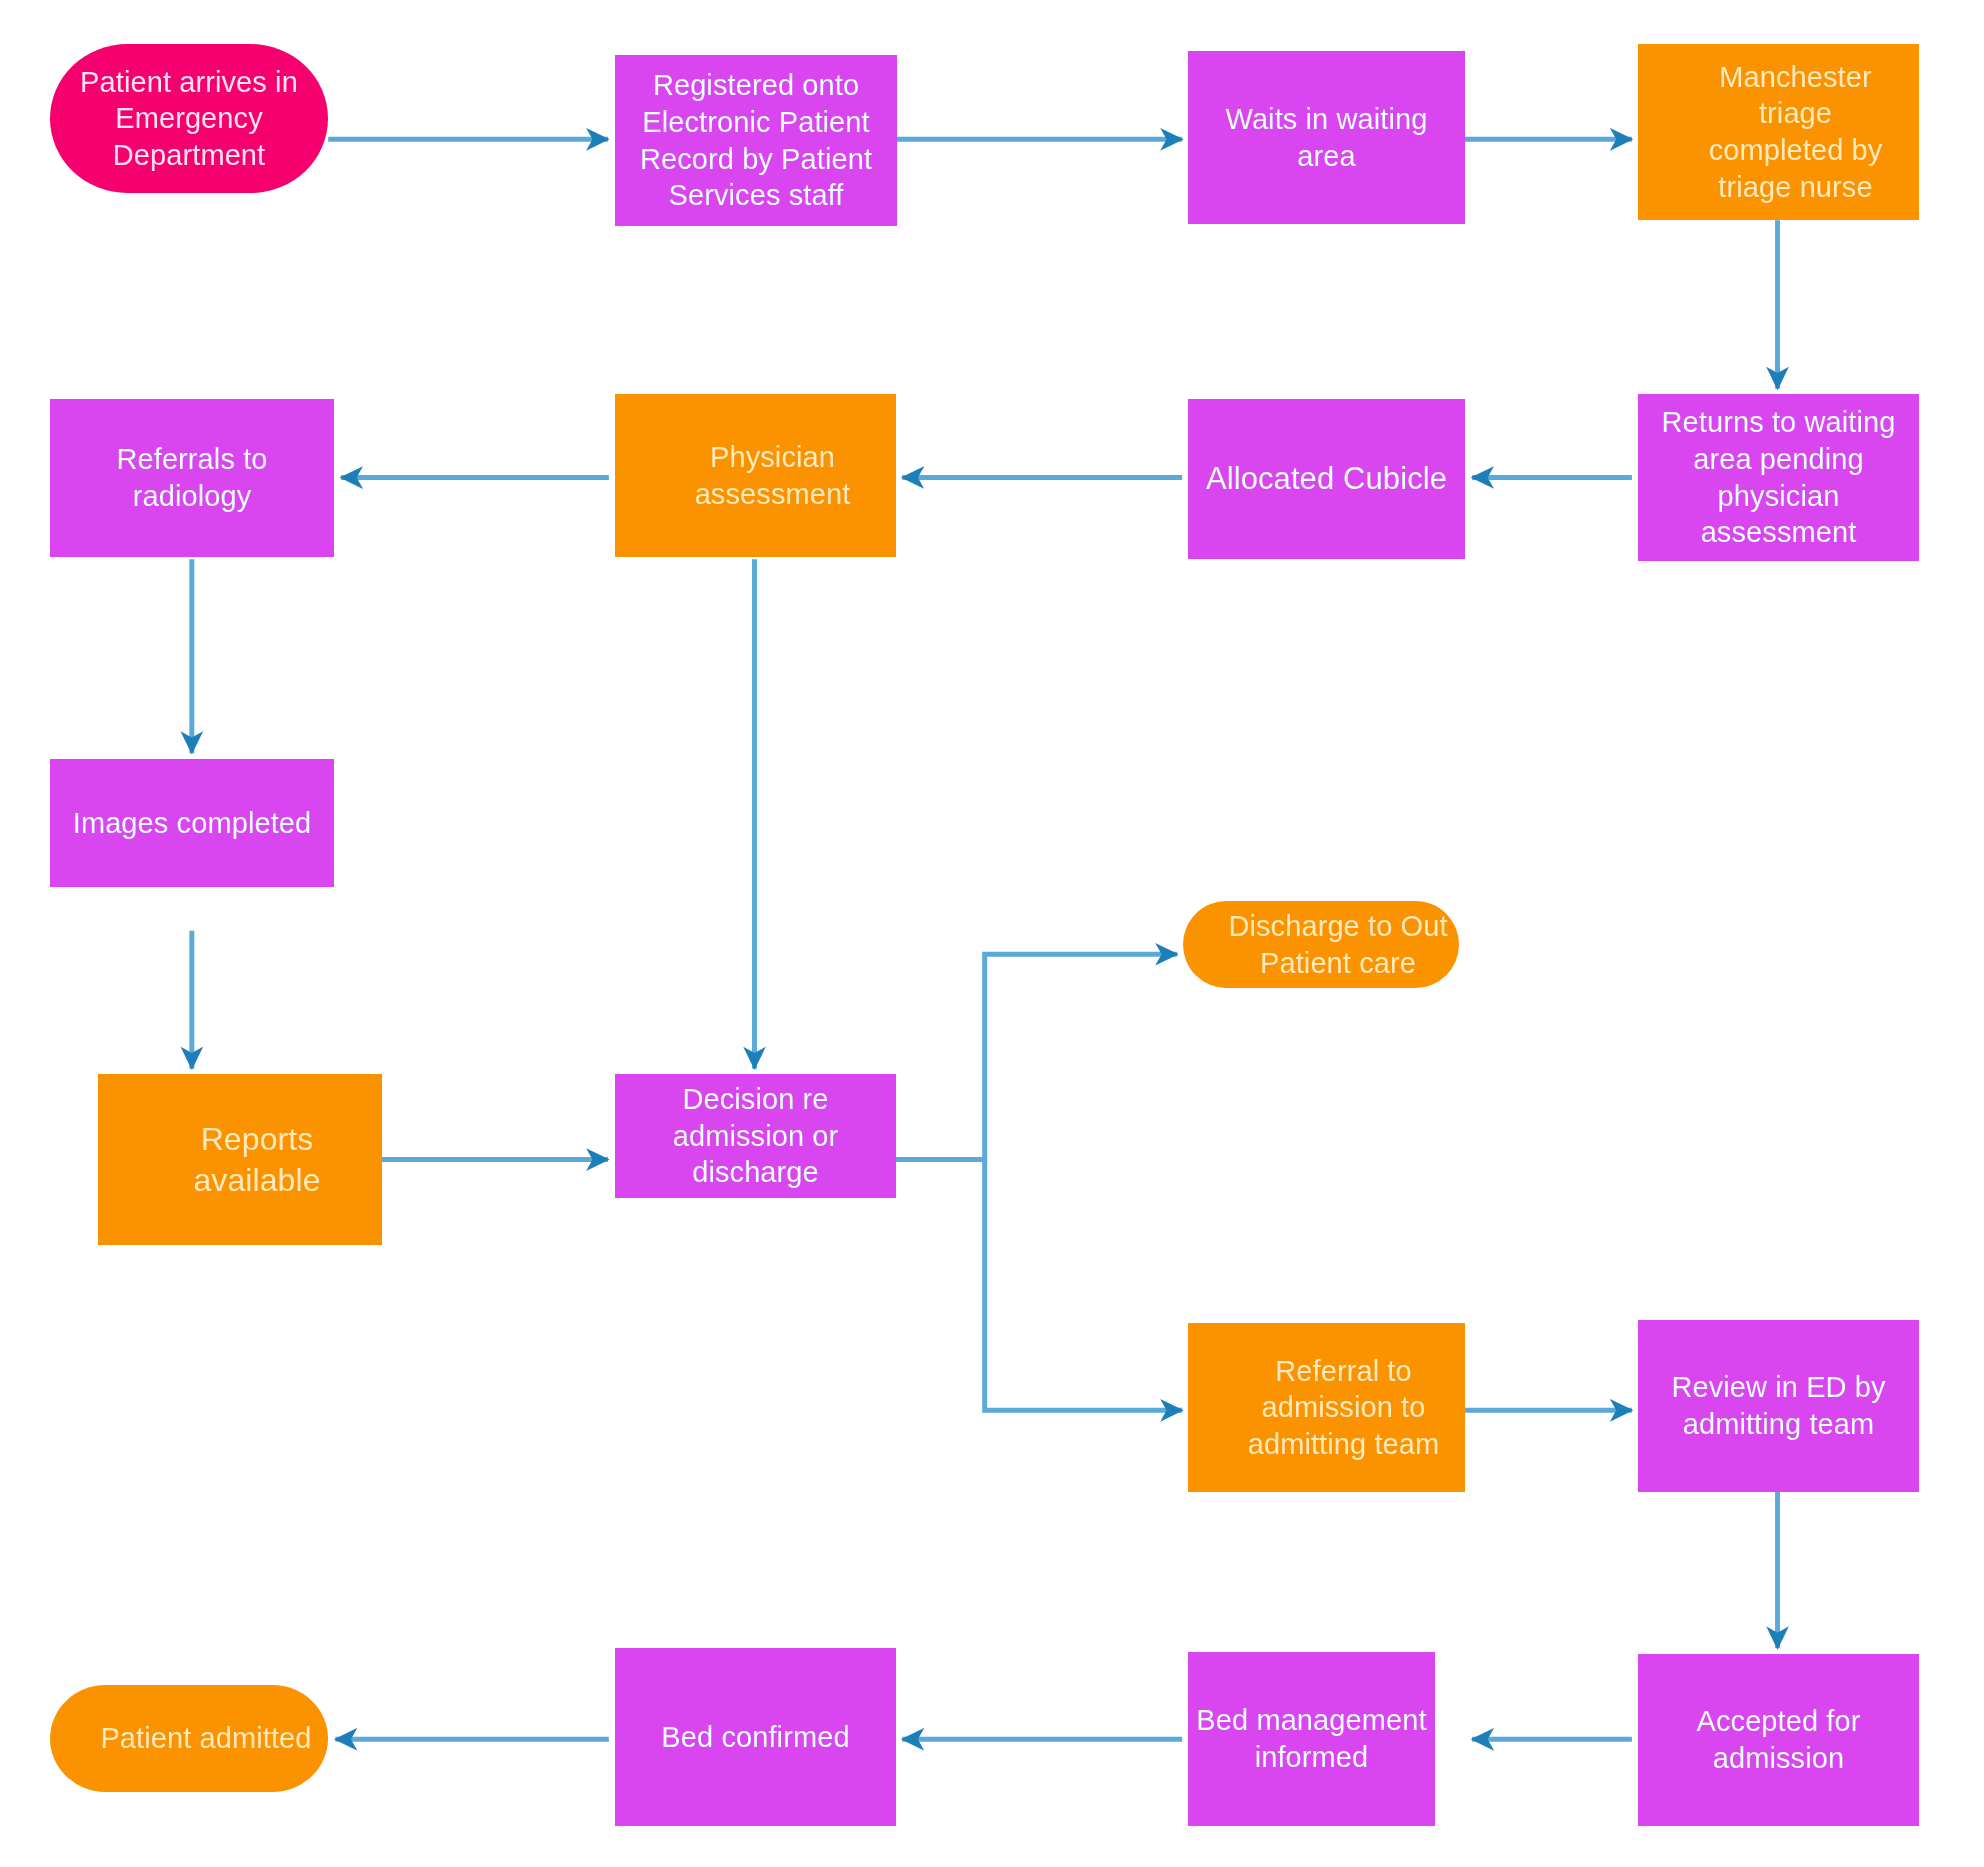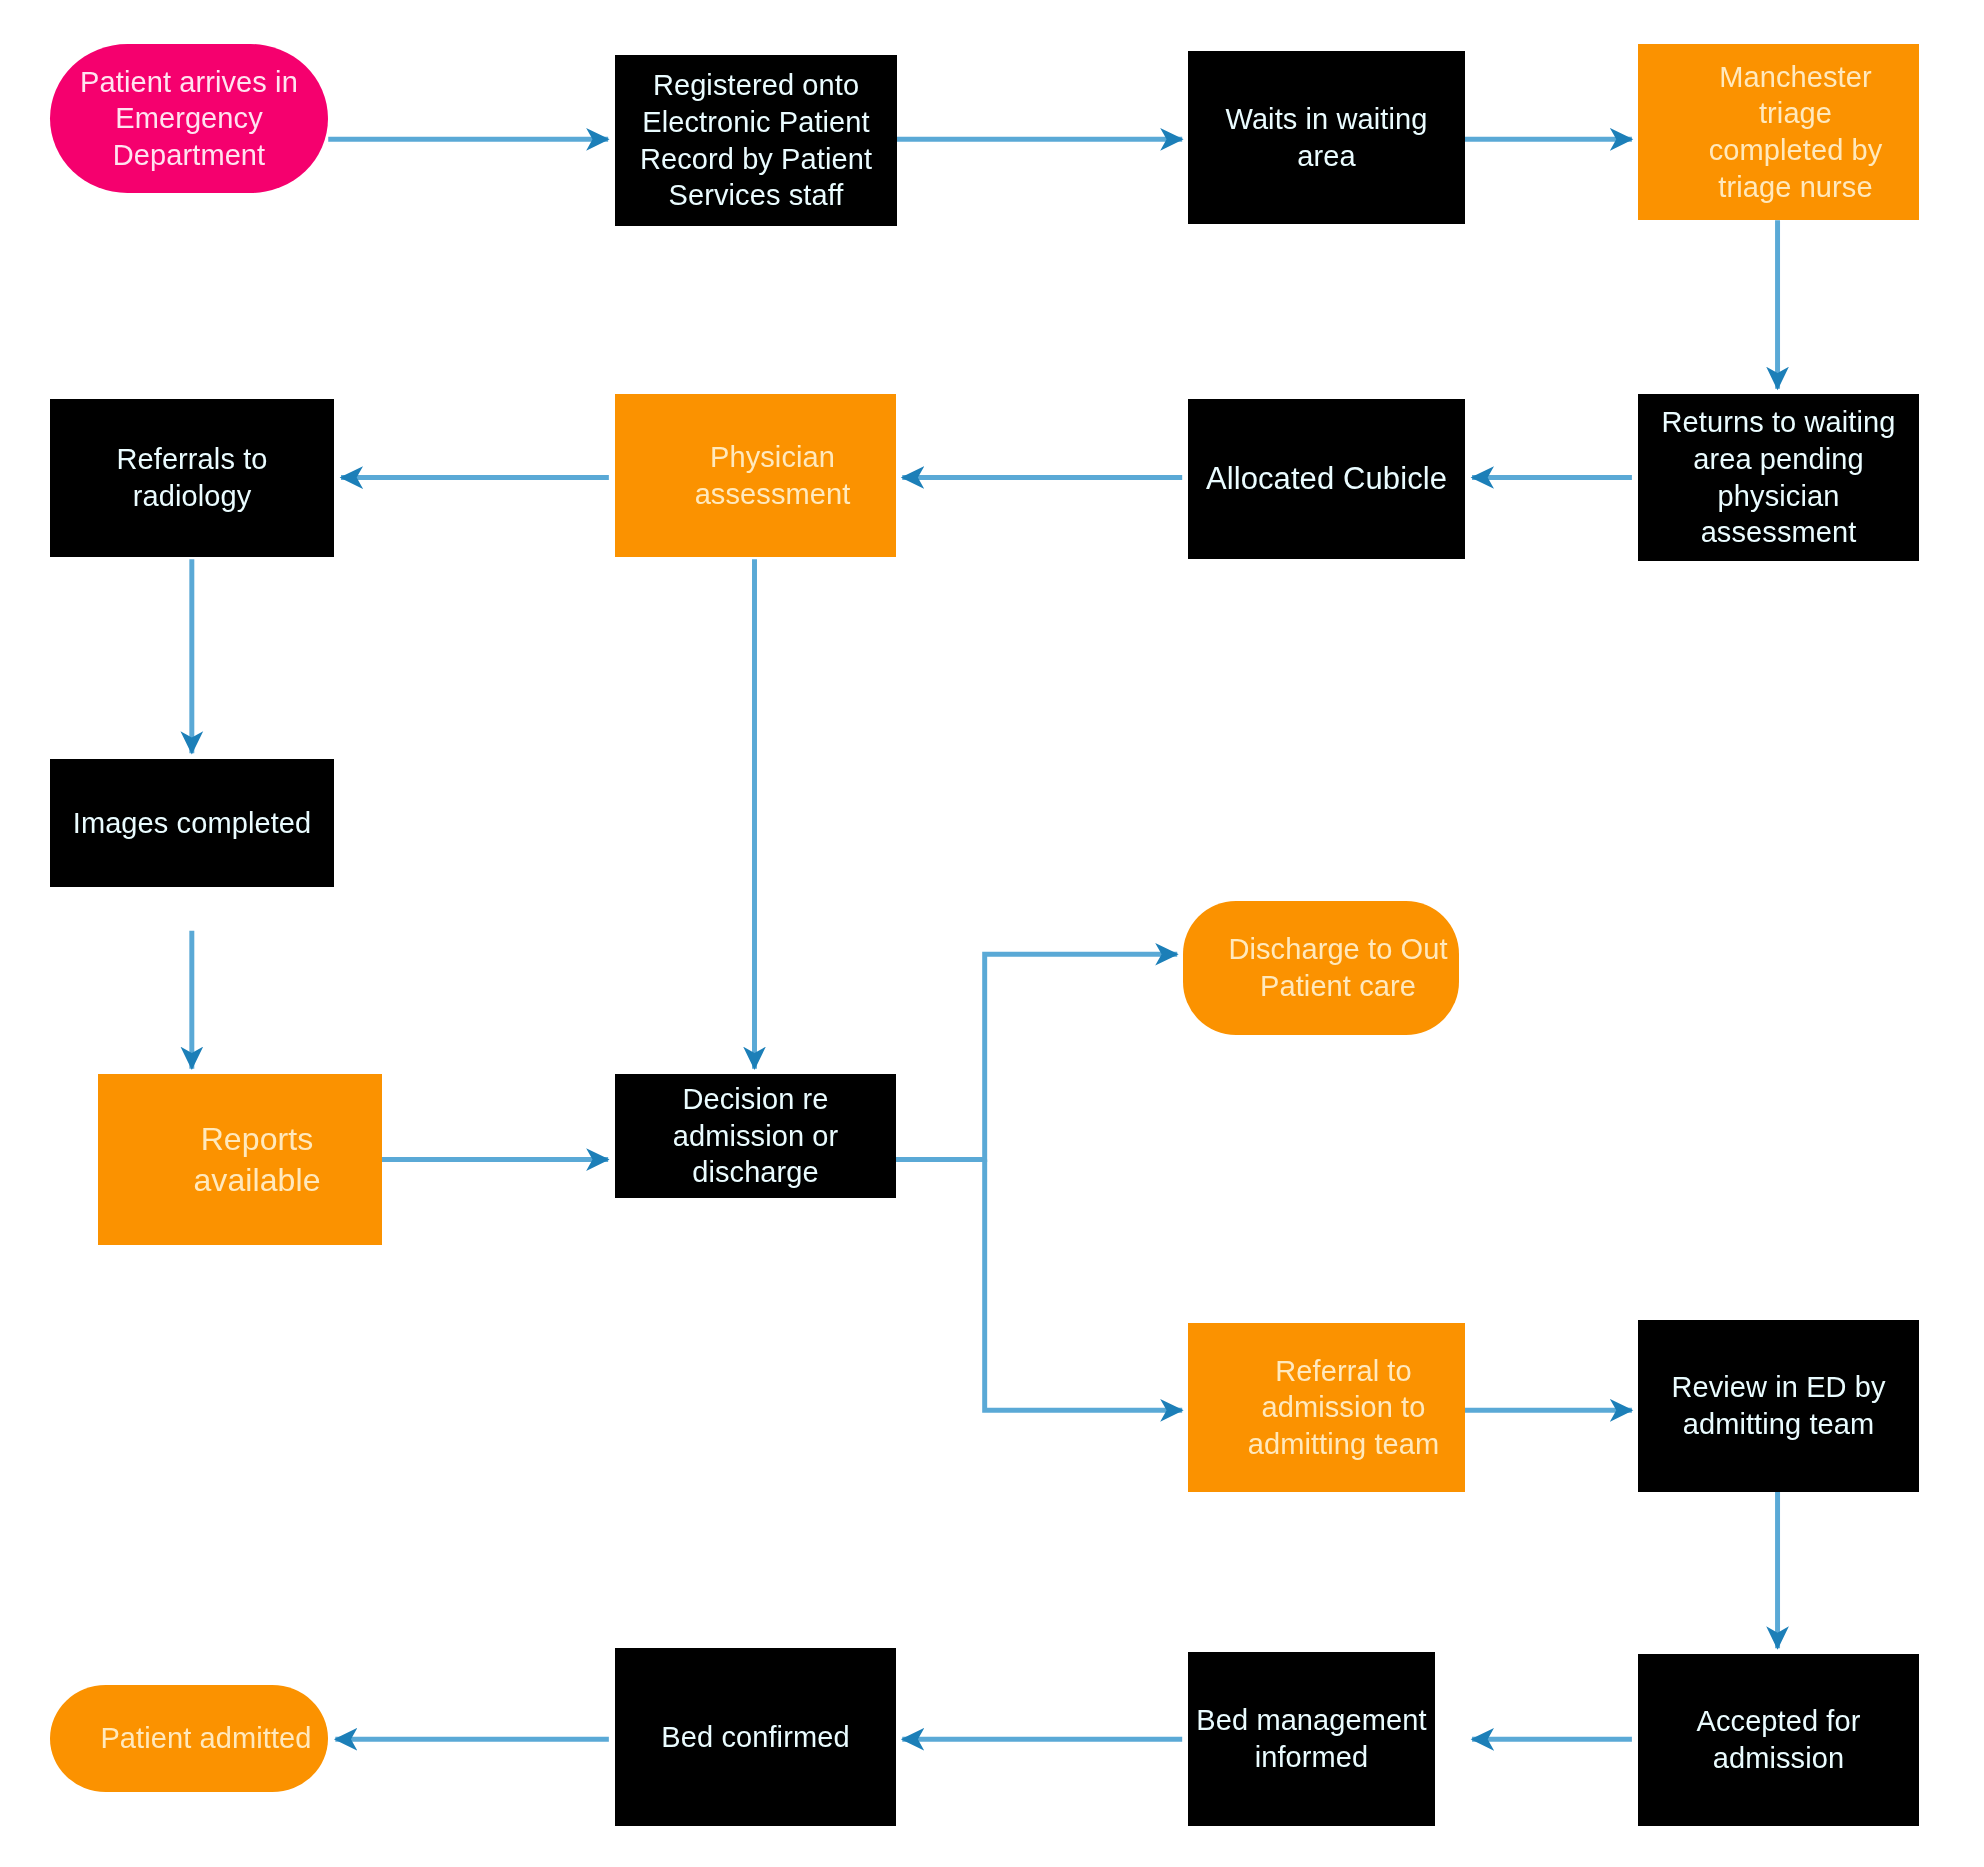--- a/index.html
+++ b/index.html
@@ -39,21 +39,21 @@
     -webkit-font-smoothing: antialiased;
   }
   .node .label {
     display: block;
     width: 100%;
     white-space: pre-line;
   }
   .shape-rect   { border-radius: 0; }
   .shape-pill   { border-radius: 78px / 75px; }
   .shape-round  { border-radius: 53px; }
-  .fill-blue    { background: #000000; color: #eafcff; }
+  .fill-blue    { background: #d946ef; color: #eafcff; }
   .fill-orange  { background: #fb9200; color: #ffe9bd; padding-left: 41px; }
   .fill-pink    { background: #f5006e; color: #ffe3f0; }
 </style>
 </head>
 <body>
 
 <div id="canvas">
 
   <svg class="edges" viewBox="0 0 2794 2629" xmlns="http://www.w3.org/2000/svg">
     <defs>
@@ -140,21 +140,21 @@
         <span class="label">Images completed</span>
       </div>
       <div class="node shape-rect fill-orange" style="left: 50px; top: 1074px; width: 284px; height: 171px; font-size: 32px; margin-left: 48px;">
         <span class="label">Reports available</span>
       </div>
       <div class="node shape-rect fill-blue" style="left: 615px; top: 1074px; width: 281px; height: 124px; font-size: 29px;">
         <span class="label">Decision re
 admission or
 discharge</span>
       </div>
-      <div class="node shape-round fill-orange" style="left: 1183px; top: 901px; width: 276px; height: 134px; font-size: 29px;">
+      <div class="node shape-round fill-orange" style="left: 1183px; top: 901px; width: 276px; height: 87px; font-size: 29px;">
         <span class="label">Discharge to Out
 Patient care</span>
       </div>
       <div class="node shape-rect fill-orange" style="left: 1188px; top: 1323px; width: 277px; height: 169px; font-size: 29px;">
         <span class="label">Referral to
 admission to
 admitting team</span>
       </div>
       <div class="node shape-rect fill-blue" style="left: 1638px; top: 1320px; width: 281px; height: 172px; font-size: 29px;">
         <span class="label">Review in ED by

